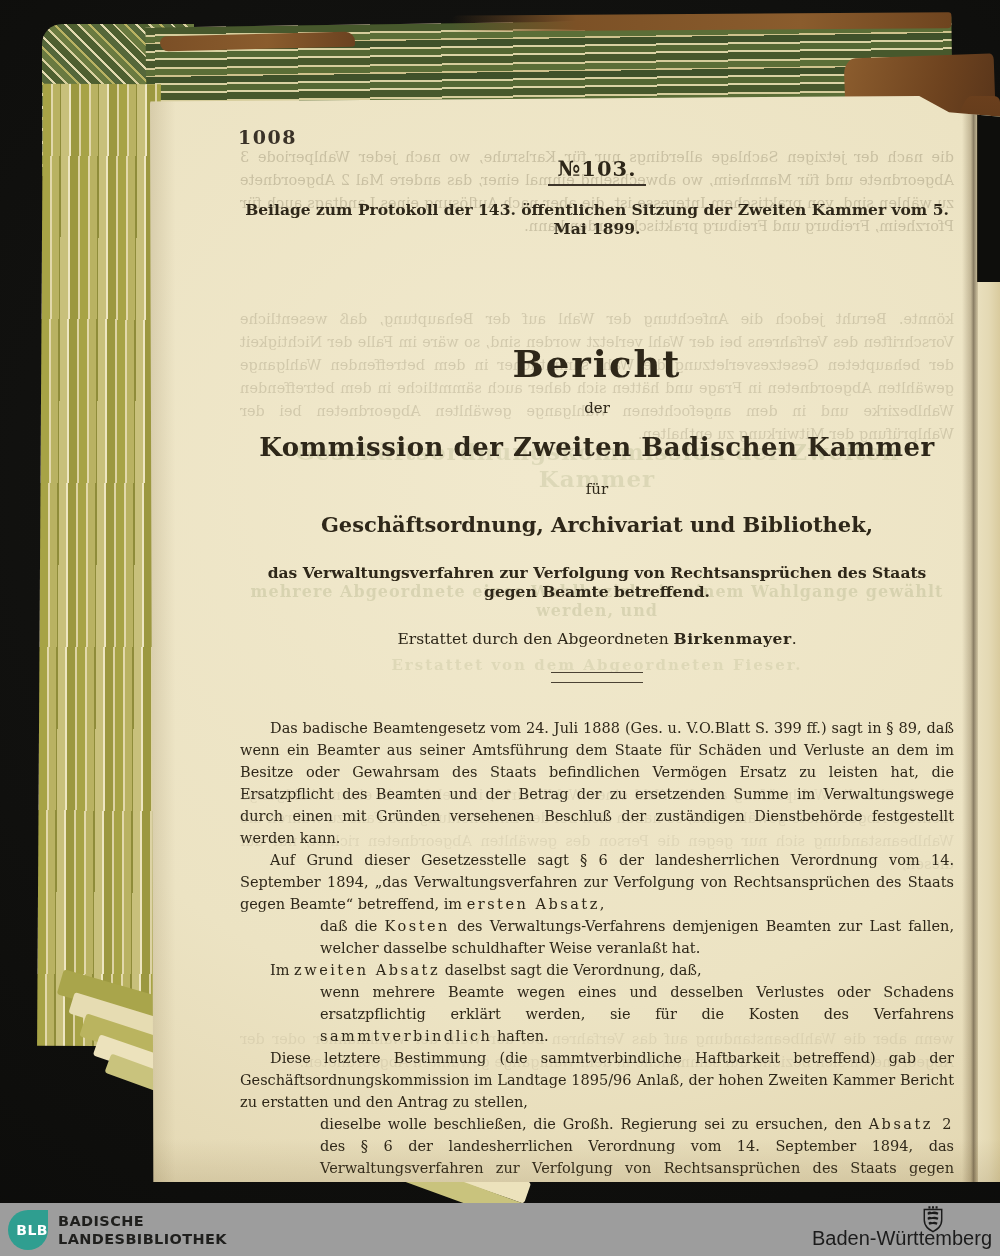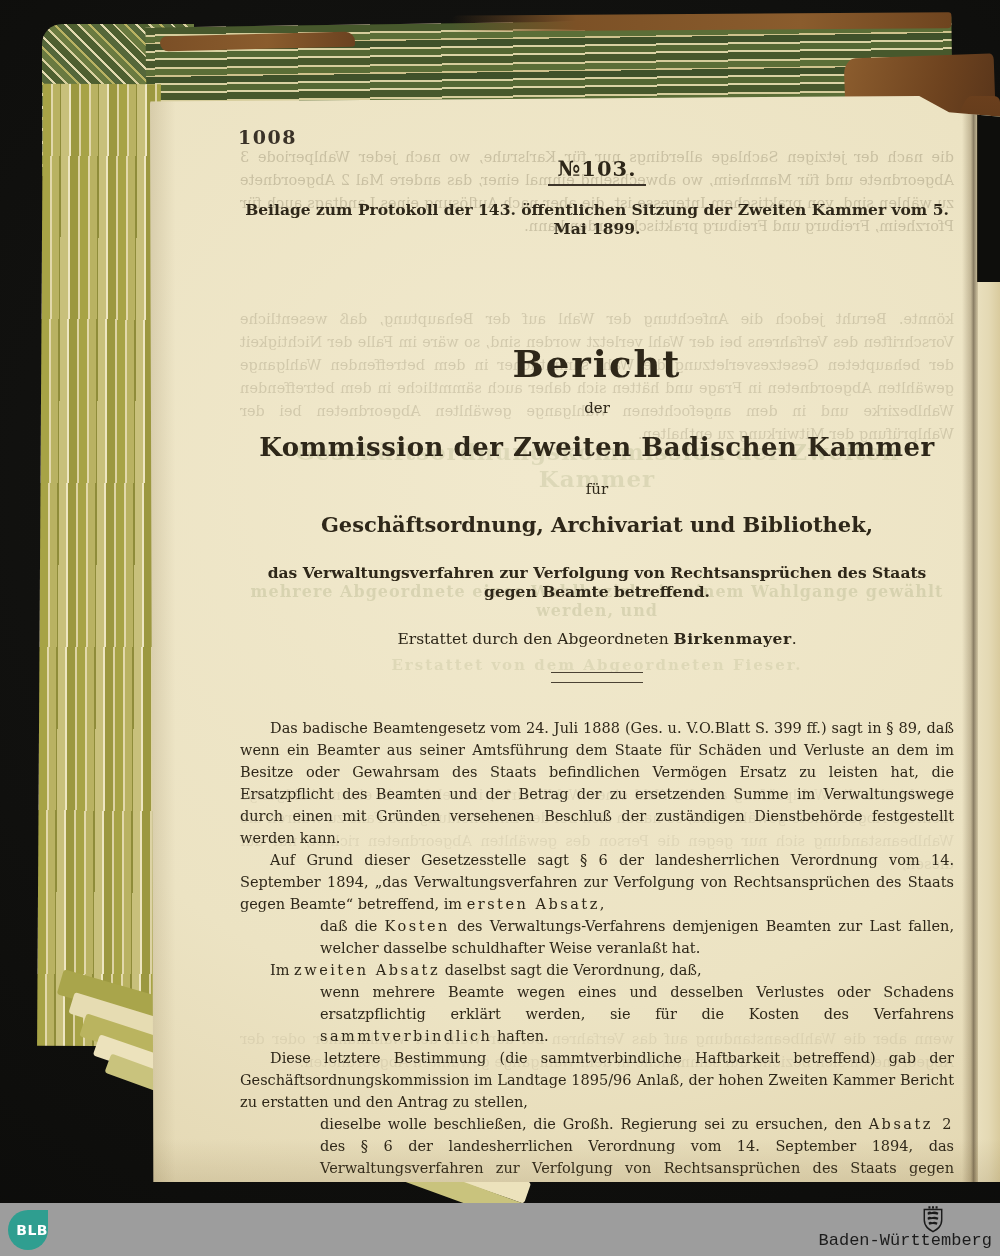--- a/index.html
+++ b/index.html
@@ -92,22 +92,22 @@
 
   
   .footer{position:absolute;left:0;top:1203px;width:1000px;height:53px;background:#9d9d9d;z-index:10;
     font-family:"DejaVu Sans","Liberation Sans",sans-serif;}
   .blb-logo{position:absolute;left:8px;top:7px;width:40px;height:40px;background:#2f9e90;
     border-radius:50% 0 50% 50%;display:flex;align-items:center;justify-content:flex-end;}
   .blb-logo span{color:#fff;font-weight:bold;font-size:14px;letter-spacing:.5px;}
   .lib-name{position:absolute;left:58px;top:9px;font-size:14.5px;font-weight:bold;color:#1f1f1d;
     line-height:18px;letter-spacing:.4px;}
   .arms{position:absolute;right:56px;top:3px;}
-  .bw{position:absolute;right:8px;bottom:6px;font-family:Liberation Mono, monospace;
-    font-size:17px;color:#1c1c1c;text-align:right;}
+  .bw{position:absolute;right:8px;bottom:6px;font-family:Liberation Sans, sans-serif;
+    font-size:20px;color:#1c1c1c;text-align:right;}
 </style>
 </head>
 <body>
 
 <div class="stage">
 
   <div class="corner-tl"></div>
   <div class="edge-top"></div>
   <div class="edge-left"></div>
   <div class="leather-a"></div>
@@ -155,20 +155,24 @@
           <p class="para"><span>Diese letztere Bestimmung (die sammtverbindliche Haftbarkeit betreffend) gab der Geschäftsordnungskommission im Landtage 1895/96 Anlaß, der hohen Zweiten Kammer Bericht zu erstatten und den Antrag zu stellen,</span></p>
           <p class="quote"><span>dieselbe wolle beschließen, die Großh. Regierung sei zu ersuchen, den </span><span class="sp">Absatz 2</span><span> des § 6 der landesherrlichen Verordnung vom 14. September 1894, das Verwaltungsverfahren zur Verfolgung von Rechtsansprüchen des Staats gegen Beamte betreffend (Ges. u. V.O.Blatt Nr. XL. S. 383 ff.) außer Wirksamkeit zu setzen, bezw. ihm eine Fassung dahin zu geben, daß von </span><span class="sp">mehreren</span><span> ersatzpflichtigen Beamten nur diejenigen zur sammtverbindlichen Tragung der Kosten verpflichtet sind, welche </span><span class="sp">vorsätzlich</span><span> gehandelt haben, daß dagegen, wo es sich um eine Fahrlässigkeit handelt, jeder nur in die durch </span></p>
         </div>
     </div>
   </div>
 
   <div class="footer">
     <div class="blb-logo">
       <span>BLB</span>
     </div>
+    <div class="lib-name">
+      <div>BADISCHE</div>
+      <div>LANDESBIBLIOTHEK</div>
+    </div>
     <svg class="arms" width="22" height="28" viewBox="0 0 24 30">
       <rect x="7" y="0" width="2.2" height="2.5" fill="#1b1b1b"></rect>
       <rect x="10.9" y="0" width="2.2" height="2.5" fill="#1b1b1b"></rect>
       <rect x="14.8" y="0" width="2.2" height="2.5" fill="#1b1b1b"></rect>
       <path d="M2.5 3.5 h19 v11.5 c0 7.5 -5.5 10.5 -9.5 12.7 c-4 -2.2 -9.5 -5.2 -9.5 -12.7 z" fill="none" stroke="#1b1b1b" stroke-width="1.6"></path>
       <path d="M6 7 q2 -2 4.5 -0.5 q3 -1.5 7.5 0.5 l-1 2.2 q-5 -1.5 -10.5 0 z" fill="#1b1b1b"></path>
       <path d="M6 12.5 q2 -2 4.5 -0.5 q3 -1.5 7.5 0.5 l-1 2.2 q-5 -1.5 -10.5 0 z" fill="#1b1b1b"></path>
       <path d="M7 18 q2 -2 4 -0.5 q2.5 -1.5 6 0.5 l-1 2.2 q-4 -1.5 -8 0 z" fill="#1b1b1b"></path>
     </svg>
     <div class="bw">Baden-Württemberg</div>

